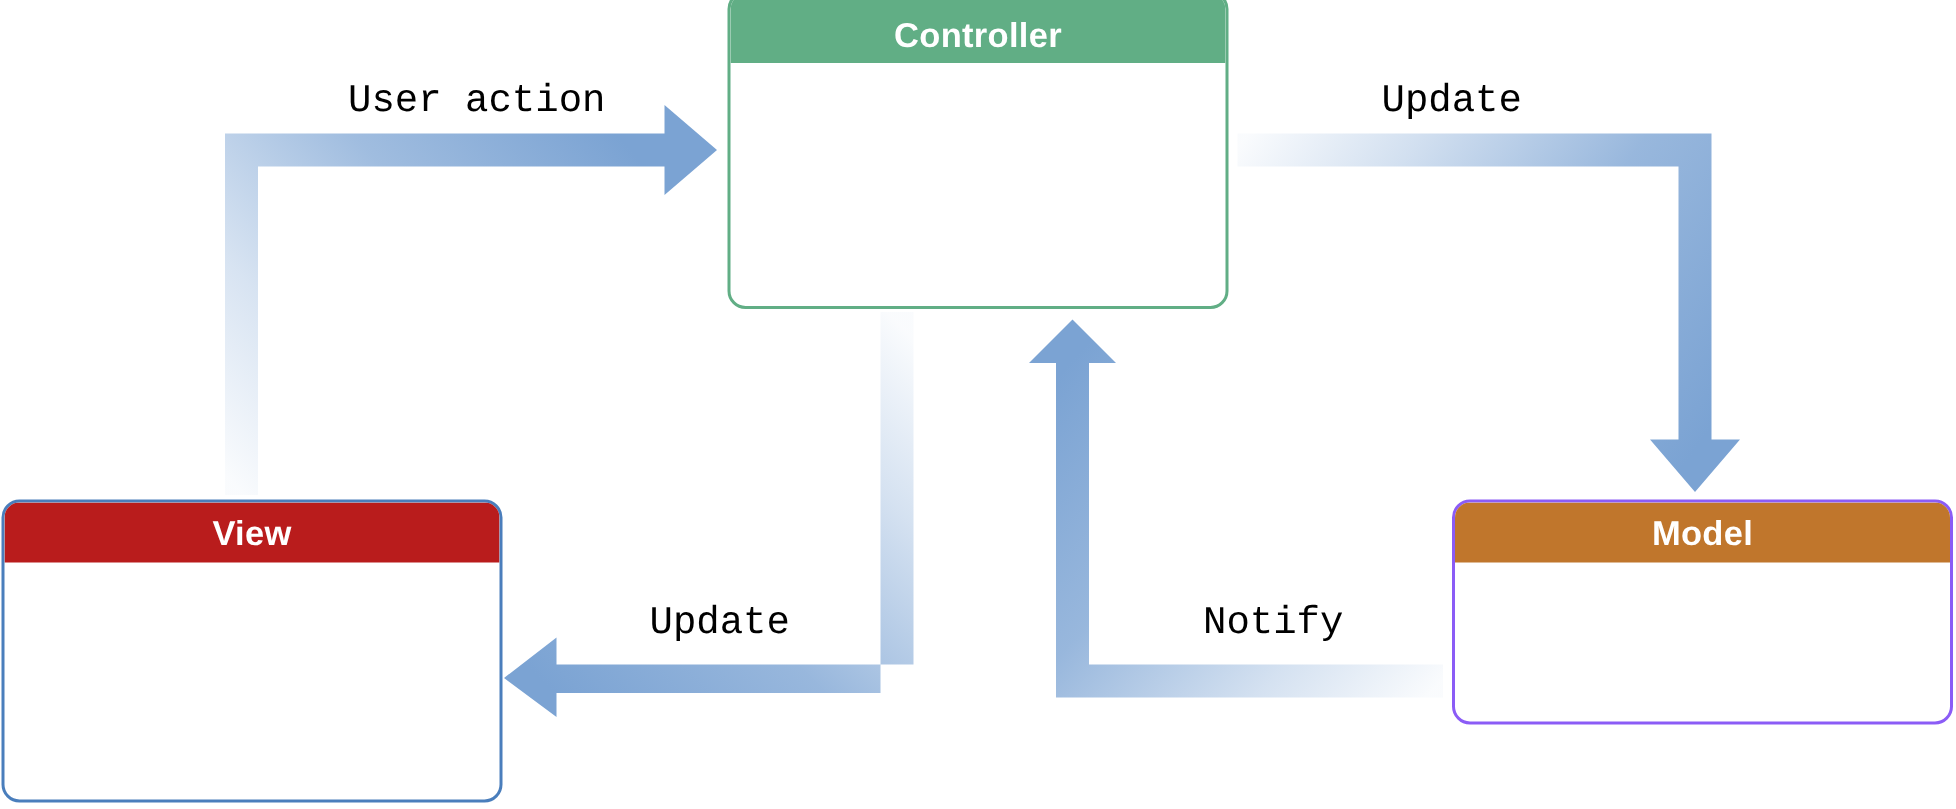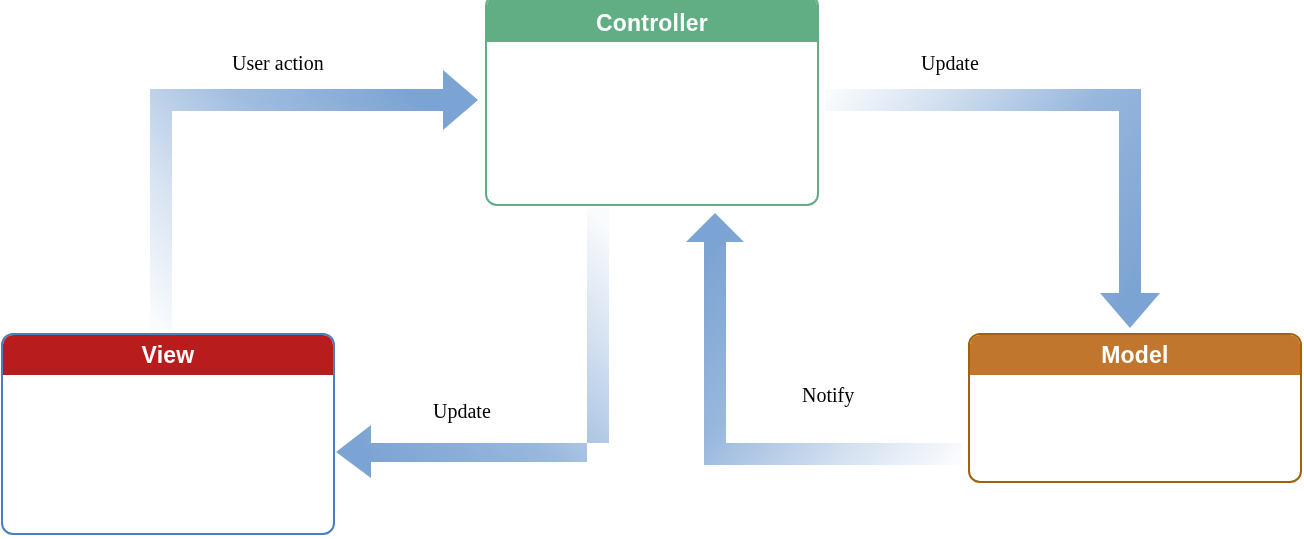--- a/index.html
+++ b/index.html
@@ -73,39 +73,39 @@
   #node-view .node-header {
     background: #b91c1c;
   }
 
   
   #node-model {
     left: 968px;
     top: 333px;
     width: 334px;
     height: 150px;
-    border: 2px solid #a16207;
+    border: 2px solid #8b5cf6;
   }
   #node-model .node-header {
     background: #c0762c;
   }
 
   
   .edge-label {
     position: absolute;
     color: #000000;
-    font-size: 20px;
-    font-family: Liberation Serif, serif;
+    font-size: 26px;
+    font-family: Liberation Mono, monospace;
     white-space: nowrap;
     z-index: 6;
   }
   #label-user-action { left: 232px; top: 52px; }
   #label-update-right { left: 921px; top: 52px; }
   #label-update-bottom { left: 433px; top: 400px; }
-  #label-notify { left: 802px; top: 384px; }
+  #label-notify { left: 802px; top: 400px; }
 </style>
 </head>
 <body>
 
 <div id="canvas">
 
   <svg id="diagram-svg" viewBox="0 0 1304 539" xmlns="http://www.w3.org/2000/svg">
     <defs>
 
       <linearGradient id="grad-user-action" gradientUnits="userSpaceOnUse" x1="162" y1="330" x2="420" y2="100">

